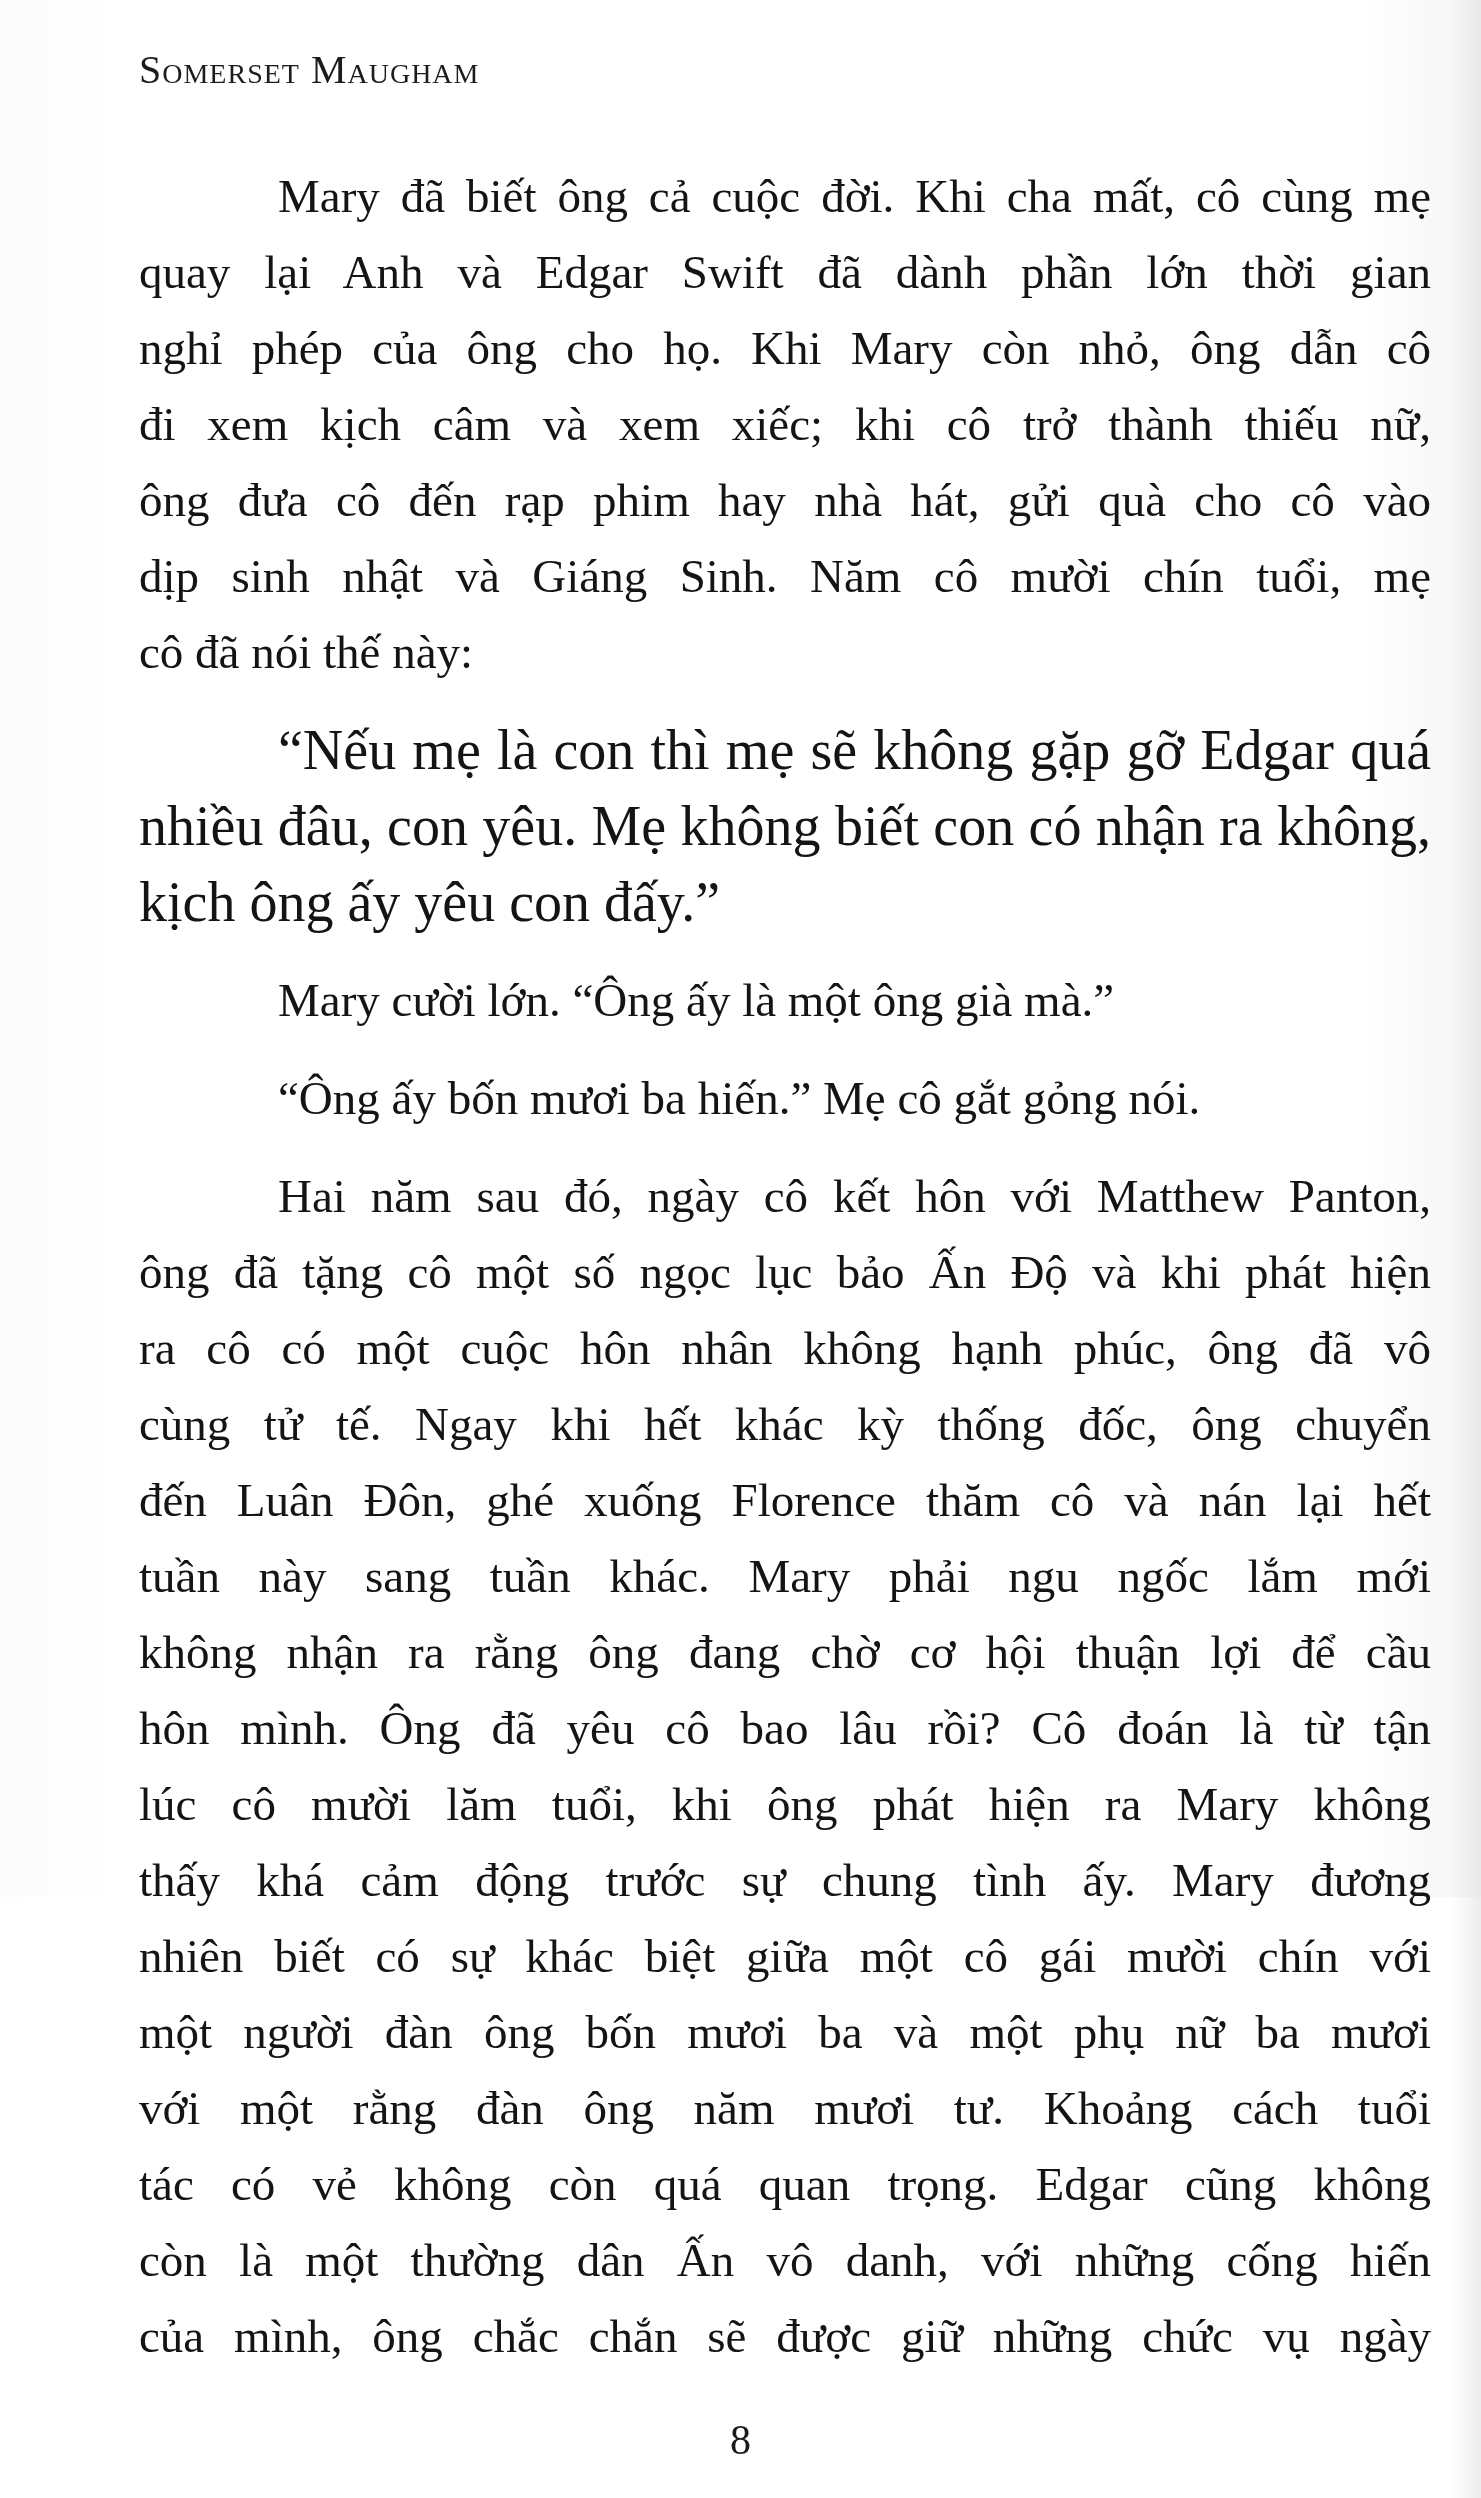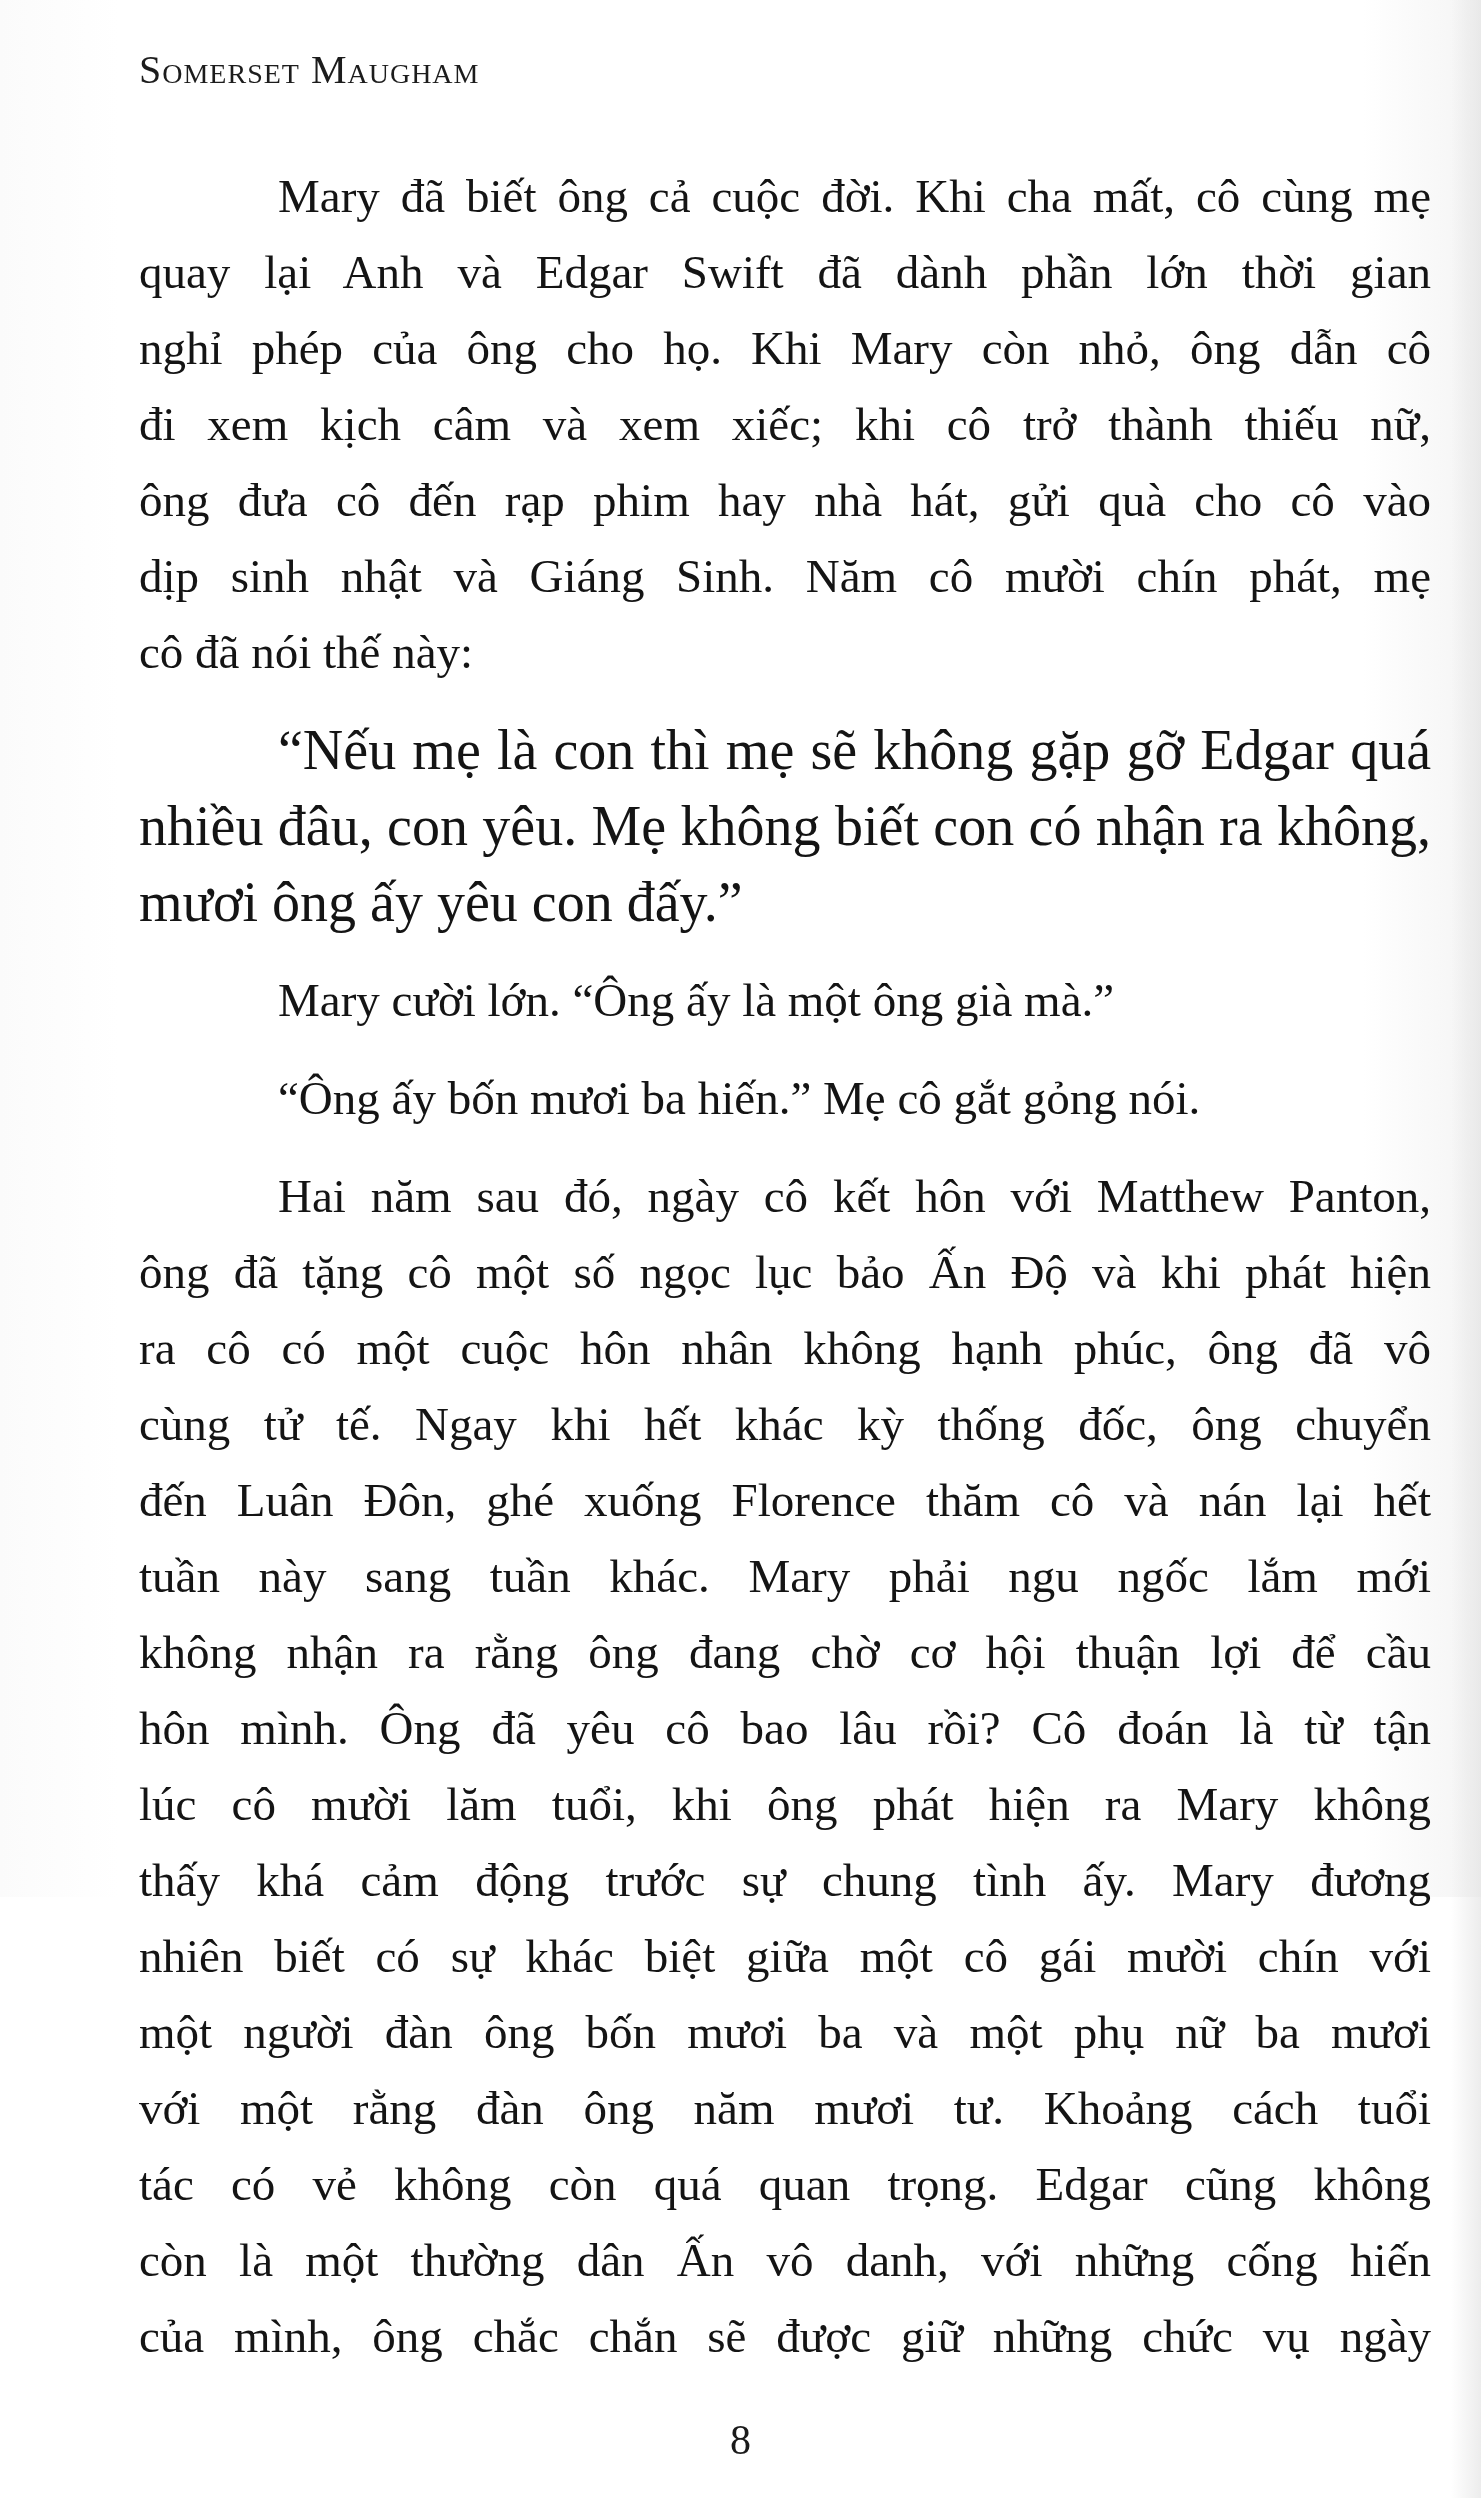--- a/index.html
+++ b/index.html
@@ -74,28 +74,28 @@
   <div class="running-head">Somerset Maugham</div>
 
   <div class="text-block">
 
     <div style="font-size:47px;line-height:76px;">
       <span class="line indent">Mary đã biết ông cả cuộc đời. Khi cha mất, cô cùng mẹ</span>
       <span class="line">quay lại Anh và Edgar Swift đã dành phần lớn thời gian</span>
       <span class="line">nghỉ phép của ông cho họ. Khi Mary còn nhỏ, ông dẫn cô</span>
       <span class="line">đi xem kịch câm và xem xiếc; khi cô trở thành thiếu nữ,</span>
       <span class="line">ông đưa cô đến rạp phim hay nhà hát, gửi quà cho cô vào</span>
-      <span class="line">dịp sinh nhật và Giáng Sinh. Năm cô mười chín phát, mẹ</span>
+      <span class="line">dịp sinh nhật và Giáng Sinh. Năm cô mười chín tuổi, mẹ</span>
       <span class="line last">cô đã nói thế này:</span>
     </div>
 
     <div style="font-size:56px;line-height:76px;margin-top:22px;">
       <span class="line indent">“Nếu mẹ là con thì mẹ sẽ không gặp gỡ Edgar quá</span>
       <span class="line">nhiều đâu, con yêu. Mẹ không biết con có nhận ra không,</span>
-      <span class="line last">mươi ông ấy yêu con đấy.”</span>
+      <span class="line last">kịch ông ấy yêu con đấy.”</span>
     </div>
 
     <div style="font-size:47px;line-height:76px;margin-top:22px;">
       <span class="line indent last">Mary cười lớn. “Ông ấy là một ông già mà.”</span>
     </div>
 
     <div style="font-size:47px;line-height:76px;margin-top:22px;">
       <span class="line indent last">“Ông ấy bốn mươi ba hiến.” Mẹ cô gắt gỏng nói.</span>
     </div>
 

